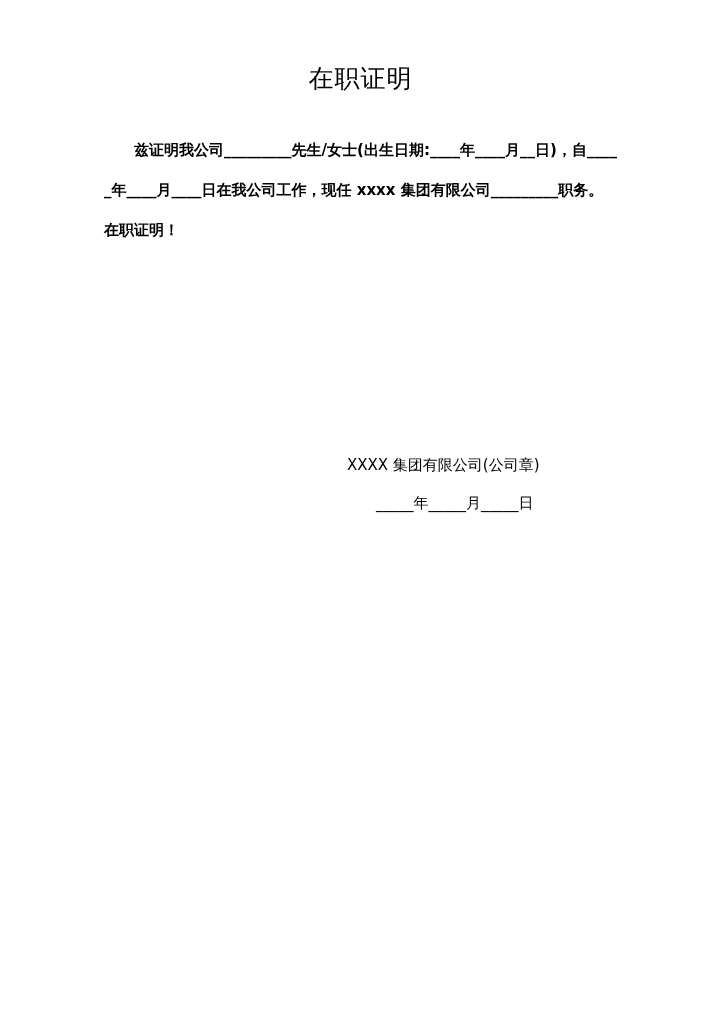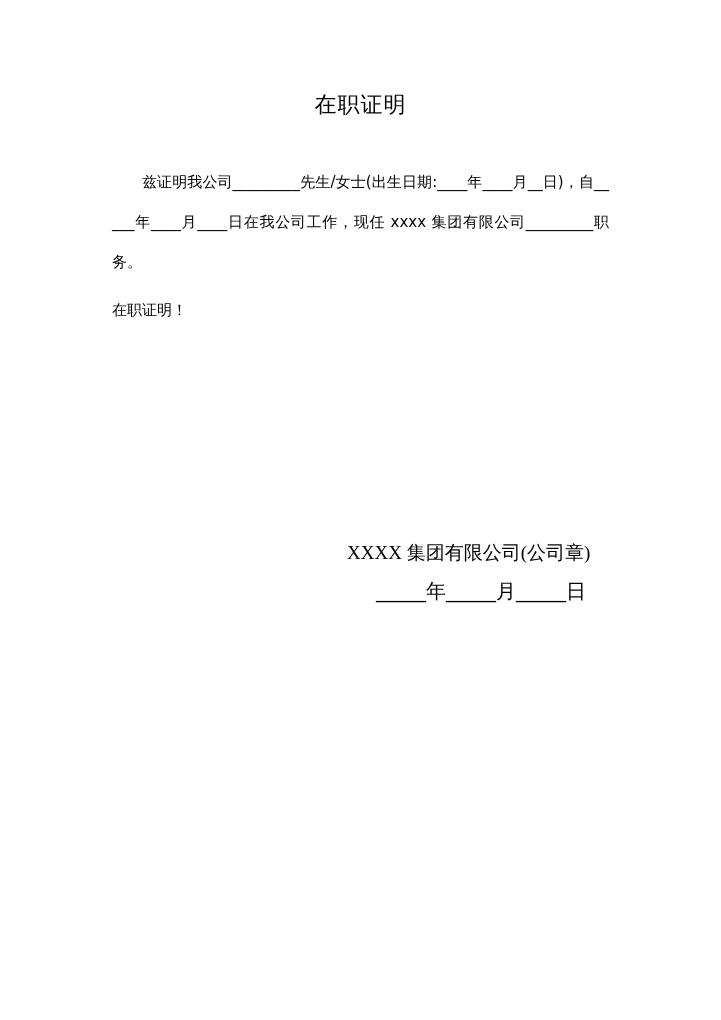--- a/index.html
+++ b/index.html
@@ -17,60 +17,60 @@
   }
   .page {
     width: 721px;
     height: 1020px;
     box-sizing: border-box;
     padding: 0;
     position: relative;
   }
   .doc-title {
     text-align: center;
-    font-size: 22px;
+    font-size: 25px;
     font-weight: 400;
     letter-spacing: 1px;
     margin: 0;
-    padding-top: 92px;
+    padding-top: 64px;
     line-height: 1.2;
     font-family: "DejaVu Sans", "Liberation Sans", sans-serif;
   }
   .body-block {
     margin: 0 auto;
     width: 513px;
     padding-top: 36px;
   }
   .para {
     font-size: 15px;
     line-height: 40px;
     text-align: justify;
     text-justify: inter-ideograph;
     word-break: break-all;
-    margin: 8px;
+    margin: 0;
+    font-weight: bold;
   }
   .para-indent {
     text-indent: 30px;
   }
   .para-second {
     margin-top: 0;
   }
   .sign-block {
     width: 513px;
     margin: 0 auto;
     padding-top: 196px;
   }
   .sign-line {
-    font-size: 19px;
+    font-size: 15px;
     line-height: 38px;
     padding-left: 243px;
-    font-family: Liberation Serif, serif;
   }
   .sign-date {
-    font-size: 20px;
+    font-size: 15px;
     line-height: 38px;
     padding-left: 272px;
   }
 </style>
 </head>
 <body>
 
 <div class="page">
 
   <h1 class="doc-title">在职证明</h1>

